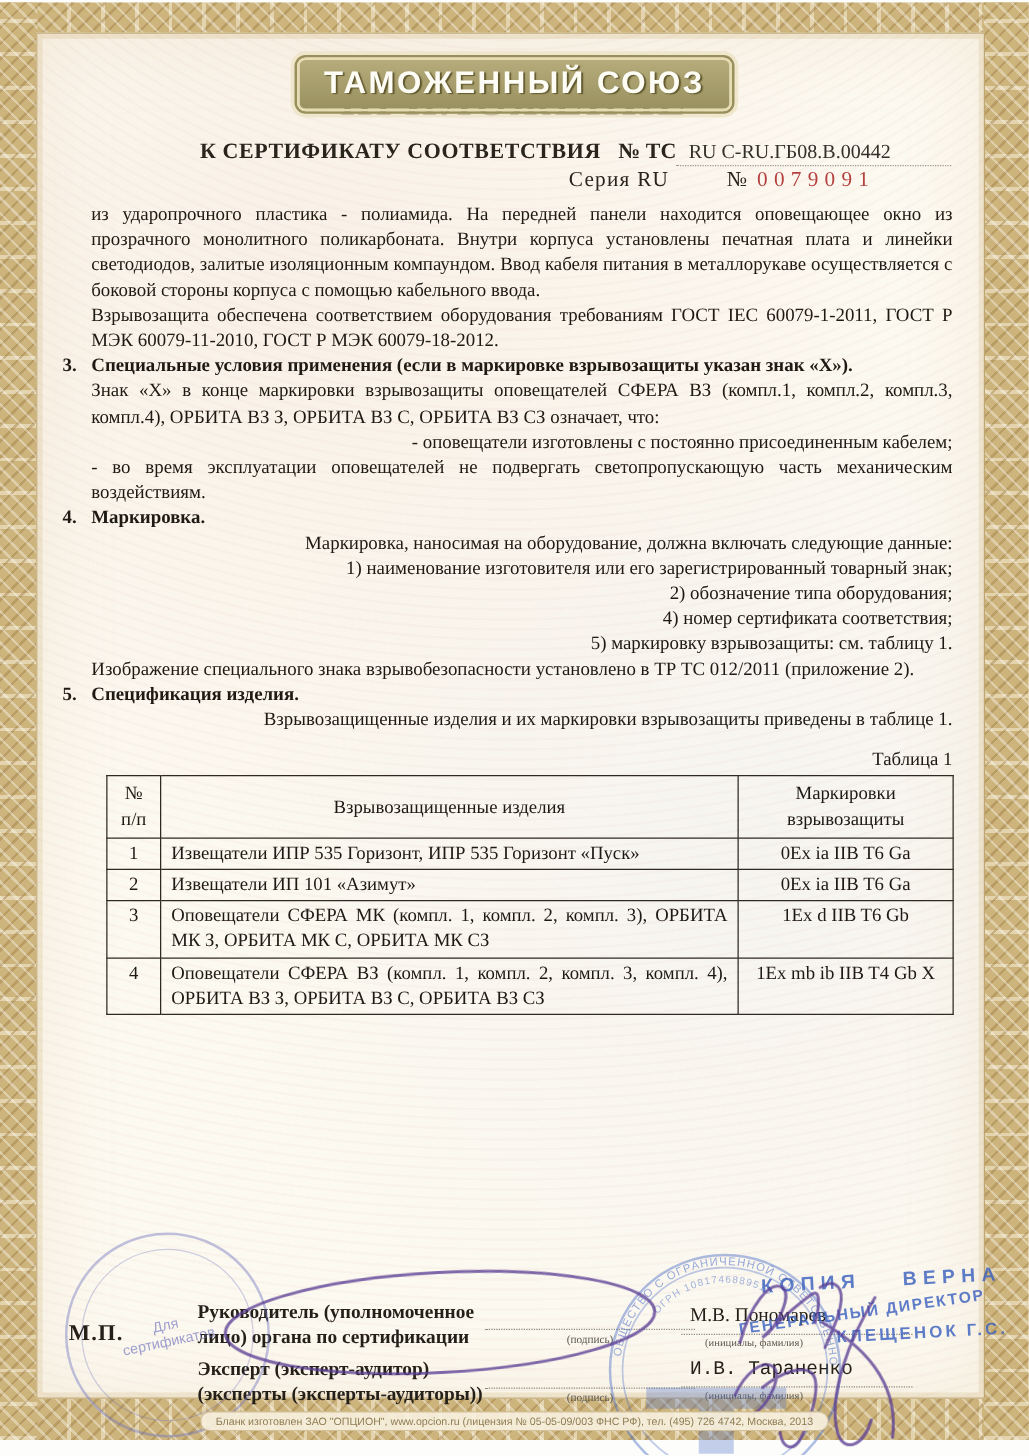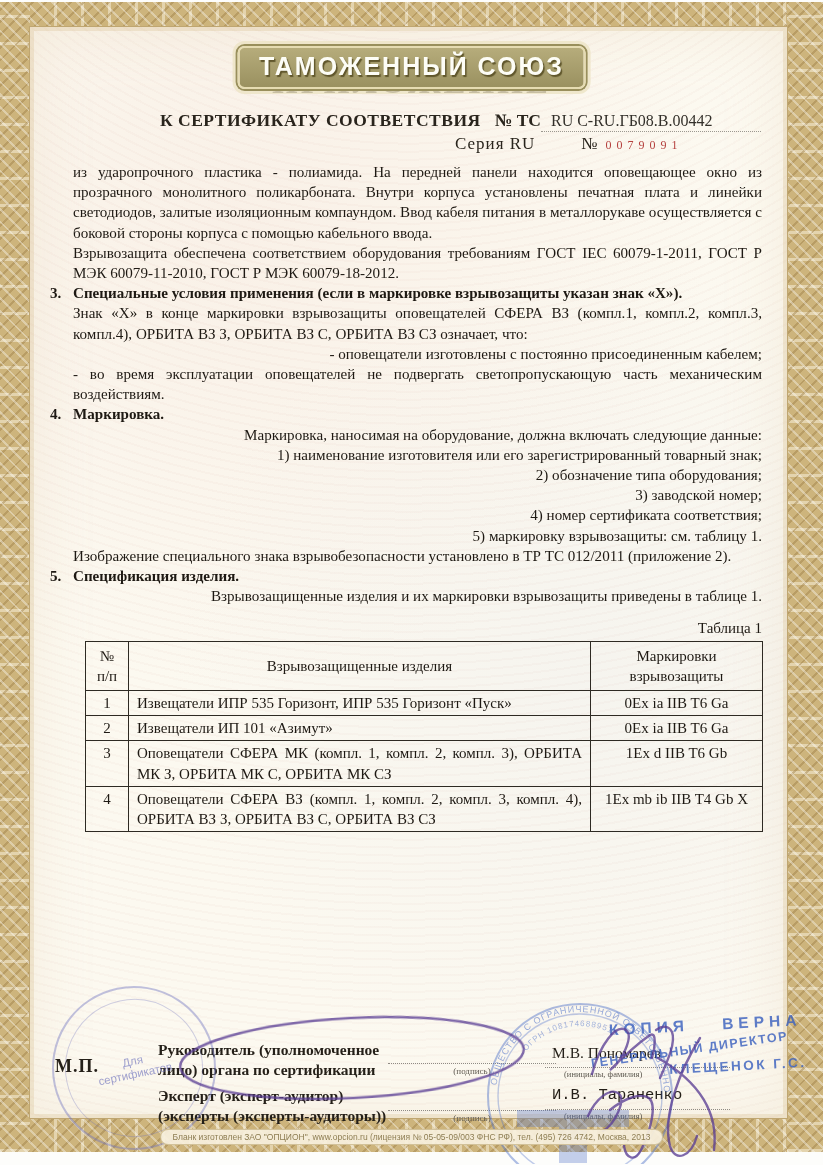--- a/index.html
+++ b/index.html
@@ -46,21 +46,21 @@
   .doc-title{position:absolute;top:64px;left:0;right:0;text-align:center;
     font-size:33px;font-weight:bold;letter-spacing:3px;color:#342c20;}
   .cert-line{position:absolute;top:110px;left:160px;right:62px;display:flex;align-items:baseline;}
   .cert-label{font-size:17.5px;font-weight:bold;color:#29241c;letter-spacing:.5px;}
   .cert-no-label{font-size:17.5px;font-weight:bold;color:#29241c;margin-left:14px;white-space:nowrap;}
   .cert-number{flex:1;font-size:16px;color:#33302a;border-bottom:1.5px dotted #9c9890;
     padding:0 0 1px 10px;white-space:nowrap;}
   .series-line{position:absolute;top:134px;left:455px;display:flex;align-items:baseline;}
   .series-label{font-size:17px;color:#29241c;letter-spacing:1px;}
   .series-no{font-size:17px;color:#29241c;margin-left:46px;}
-  .series-number{font-size:12px;letter-spacing:5px;color:#b5413e;margin-left:8px;}
+  .series-number{font-size:17px;letter-spacing:5px;color:#b5413e;margin-left:8px;}
 
   
   .bodycol{position:absolute;top:162px;left:73px;width:689px;font-size:15.1px;line-height:20.2px;
     color:#1e1913;text-align:justify;}
   .para{margin:0 0 0 0;}
   .sec{position:relative;margin-top:0;}
   .sec-num{position:absolute;left:-23px;top:0;font-weight:bold;}
   .sec-head{font-weight:bold;}
   .plainline{text-align:right;}
 
@@ -152,21 +152,20 @@
       <div class="plainline">- оповещатели изготовлены с постоянно присоединенным кабелем;</div>
       <div>- во время эксплуатации оповещателей не подвергать светопропускающую часть механическим воздействиям.</div>
     </div>
 
     <div class="sec">
       <span class="sec-num">4.</span>
       <div class="sec-head">Маркировка.</div>
       <div class="plainline">Маркировка, наносимая на оборудование, должна включать следующие данные:</div>
       <div class="plainline">1) наименование изготовителя или его зарегистрированный товарный знак;</div>
       <div class="plainline">2) обозначение типа оборудования;</div>
-      <div class="plainline">3) заводской номер;</div>
       <div class="plainline">4) номер сертификата соответствия;</div>
       <div class="plainline">5) маркировку взрывозащиты: см. таблицу 1.</div>
       <div>Изображение специального знака взрывобезопасности установлено в ТР ТС 012/2011 (приложение 2).</div>
     </div>
 
     <div class="sec">
       <span class="sec-num">5.</span>
       <div class="sec-head">Спецификация изделия.</div>
       <div class="plainline">Взрывозащищенные изделия и их маркировки взрывозащиты приведены в таблице 1.</div>
     </div>

